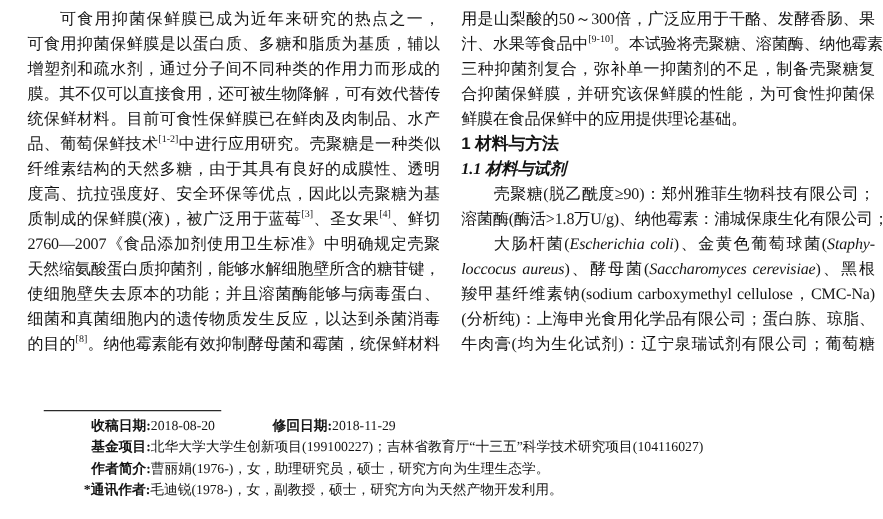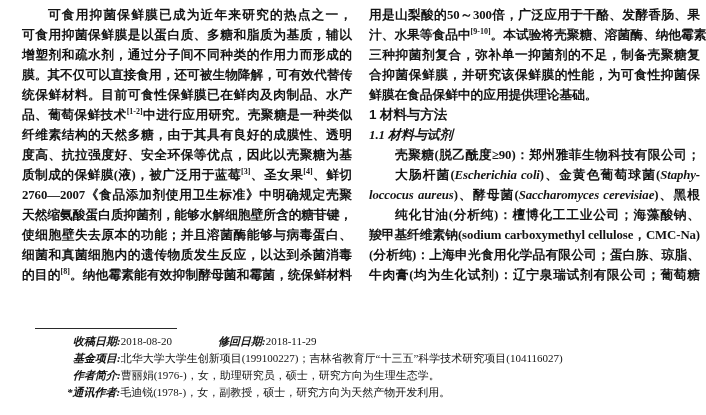--- a/index.html
+++ b/index.html
@@ -15,21 +15,20 @@
     position: absolute; top: 5px;
     font-size: 12.8px; line-height: 20px;
     letter-spacing: -0.1px;
   }
   .col-left  { left: 22px;  width: 330px; }
   .col-right { left: 369px; width: 331px; }
   .line {
     height: 20px; white-space: nowrap;
     text-align: justify; text-align-last: justify;
     overflow: visible;
-    font-weight: bold;
   }
   .line.end { text-align-last: left; }
   .line.indent { text-indent: 26px; }
   .line .sup { font-size: 8px; vertical-align: super; line-height: 0; letter-spacing: 0; }
   .line .i { font-style: italic; }
   .line.h1 {
     font-family: "Liberation Sans", "DejaVu Sans", sans-serif;
     font-weight: bold; font-size: 13.5px;
     text-align-last: left;
   }
@@ -40,21 +39,21 @@
   .footer {
     position: absolute; left: 0; top: 328px; width: 706px;
     font-size: 11px; line-height: 17px;
   }
   .footer-rule {
     position: absolute; left: 35px; top: 0; width: 142px; height: 1px;
     background: #2a2a2a;
   }
   .footer-rows { position: absolute; left: 73px; top: 5px; width: 610px; }
   .footer-row { white-space: nowrap; }
-  .footer-row .lbl { font-weight: bold; font-style: italic; }
+  .footer-row .lbl { font-weight: bold; }
   .footer-row.dates .second { margin-left: 46px; }
   .footer-row.corresponding { margin-left: -6px; }
 </style>
 </head>
 <body>
 
 <div class="page">
   <div class="col col-left">
       <div class="line indent"><span>可食用抑菌保鲜膜已成为近年来研究的热点之一，</span></div>
       <div class="line"><span>可食用抑菌保鲜膜是以蛋白质、多糖和脂质为基质，辅以</span></div>
@@ -73,23 +72,23 @@
     </div>
   <div class="col col-right">
       <div class="line"><span>用是山梨酸的50～300倍，广泛应用于干酪、发酵香肠、果</span></div>
       <div class="line"><span>汁、水果等食品中</span><span class="sup">[9-10]</span><span>。本试验将壳聚糖、溶菌酶、纳他霉素</span></div>
       <div class="line"><span>三种抑菌剂复合，弥补单一抑菌剂的不足，制备壳聚糖复</span></div>
       <div class="line"><span>合抑菌保鲜膜，并研究该保鲜膜的性能，为可食性抑菌保</span></div>
       <div class="line end"><span>鲜膜在食品保鲜中的应用提供理论基础。</span></div>
       <div class="line h1 end"><span>1 材料与方法</span></div>
       <div class="line h2 end"><span>1.1 材料与试剂</span></div>
       <div class="line indent"><span>壳聚糖(脱乙酰度≥90)：郑州雅菲生物科技有限公司；</span></div>
+      <div class="line"><span>溶菌酶(酶活&gt;1.8万U/g)、纳他霉素：浦城保康生化有限公司；</span></div>
       <div class="line indent"><span>大肠杆菌(</span><span class="i">Escherichia coli</span><span>)、金黄色葡萄球菌(</span><span class="i">Staphy-</span></div>
       <div class="line"><span class="i">loccocus aureus</span><span>)、酵母菌(</span><span class="i">Saccharomyces cerevisiae</span><span>)、黑根</span></div>
-      <div class="line indent"><span>纯化甘油(分析纯)：檀博化工工业公司；海藻酸钠、</span></div>
       <div class="line"><span>羧甲基纤维素钠(sodium carboxymethyl cellulose，CMC-Na)</span></div>
       <div class="line"><span>(分析纯)：上海申光食用化学品有限公司；蛋白胨、琼脂、</span></div>
       <div class="line"><span>牛肉膏(均为生化试剂)：辽宁泉瑞试剂有限公司；葡萄糖</span></div>
     </div>
 
   <div class="footer">
     <div class="footer-rule"></div>
     <div class="footer-rows">
       <div class="footer-row dates">
         <span class="lbl">收稿日期:</span><span>2018-08-20</span><span class="lbl second">修回日期:</span><span>2018-11-29</span>

